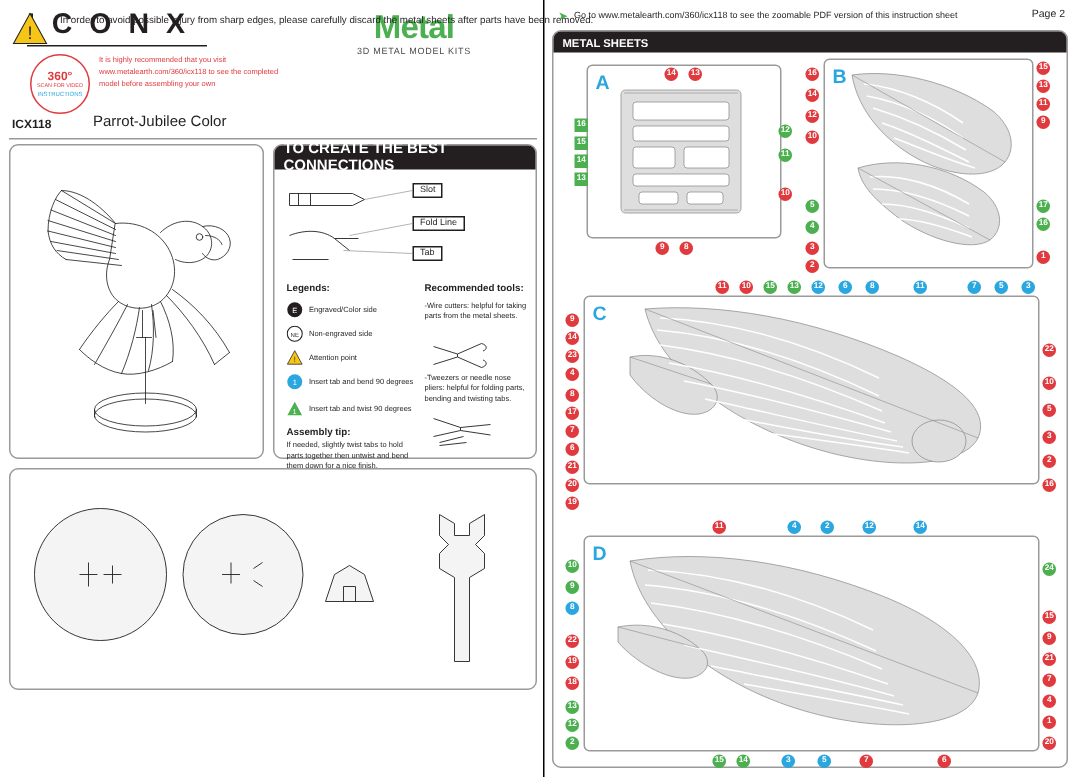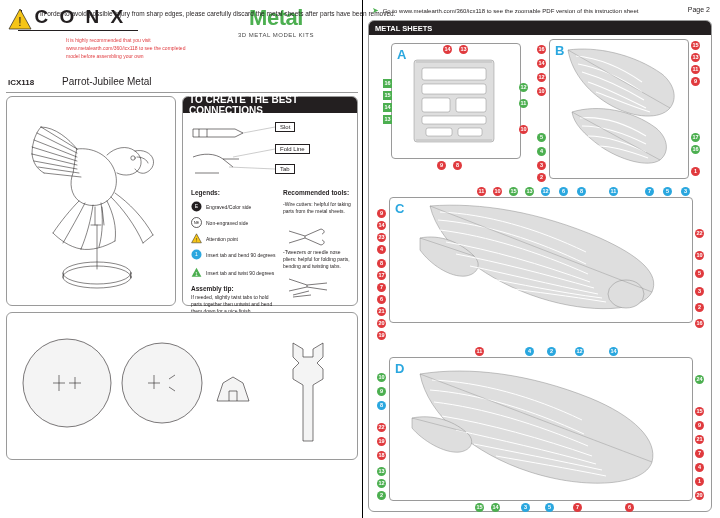--- a/index.html
+++ b/index.html
@@ -83,30 +83,37 @@
   .nosel{user-select:none;}
 </style>
 </head>
 <body>
 
 <div class="page nosel">
 
   <div class="brand">I C O N X</div>
   <div class="brand-rule"></div>
 
+  <div class="badge360">
+    <div class="circle">
+      <div class="b1">360°</div>
+      <div class="b2">SCAN FOR VIDEO</div>
+      <div class="b3">INSTRUCTIONS</div>
+    </div>
+  </div>
 
   <div class="rec-text">It is highly recommended that you visit www.metalearth.com/360/icx118 to see the completed model before assembling your own</div>
 
   <div class="metal-logo">
     <div class="m1">Metal</div>
     <div class="m3">3D METAL MODEL KITS</div>
   </div>
 
   <div class="icx-label">ICX118</div>
-  <div class="model-name">Parrot-Jubilee Metal</div>
+  <div class="model-name">Parrot-Jubilee Color</div>
   <div class="hdr-rule"></div>
 
   <div class="qr">
     <svg width="36" height="36" viewBox="0 0 36 36">
       <rect width="36" height="36" fill="#fff"></rect>
       <g fill="#000">
         <rect x="1" y="1" width="10" height="10"></rect>
           <rect x="3" y="3" width="6" height="6" fill="#fff"></rect>
           <rect x="4.5" y="4.5" width="3" height="3"></rect>
         <rect x="25" y="1" width="10" height="10"></rect>

